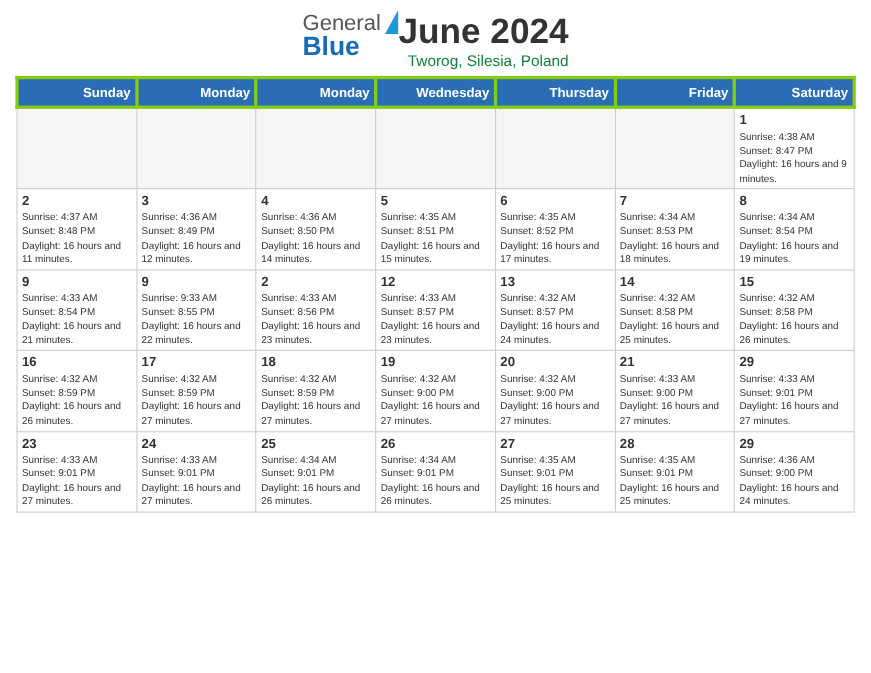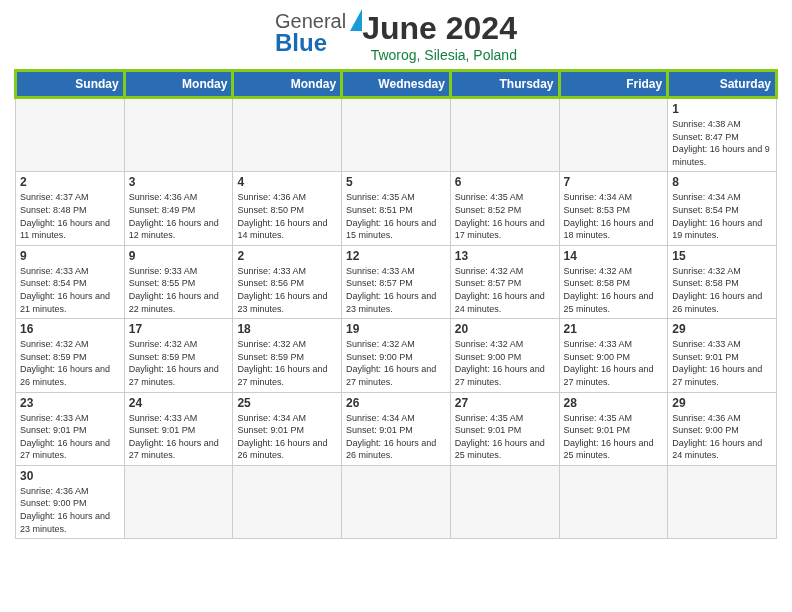--- a/index.html
+++ b/index.html
@@ -335,30 +335,15 @@
 and 25 minutes.</div>
           </td>
           <td>
             <span class="day-number">29</span>
             <div class="day-info">Sunrise: 4:36 AM
 Sunset: 9:00 PM
 Daylight: 16 hours
 and 24 minutes.</div>
           </td>
         </tr>
-        <tr class="last-row">
-          <td>
-            <span class="day-number">30</span>
-            <div class="day-info">Sunrise: 4:36 AM
-Sunset: 9:00 PM
-Daylight: 16 hours
-and 23 minutes.</div>
-          </td>
-          <td class="empty"></td>
-          <td class="empty"></td>
-          <td class="empty"></td>
-          <td class="empty"></td>
-          <td class="empty"></td>
-          <td class="empty"></td>
-        </tr>
       </tbody>
   </table>
 </div>
 
 </body></html>

